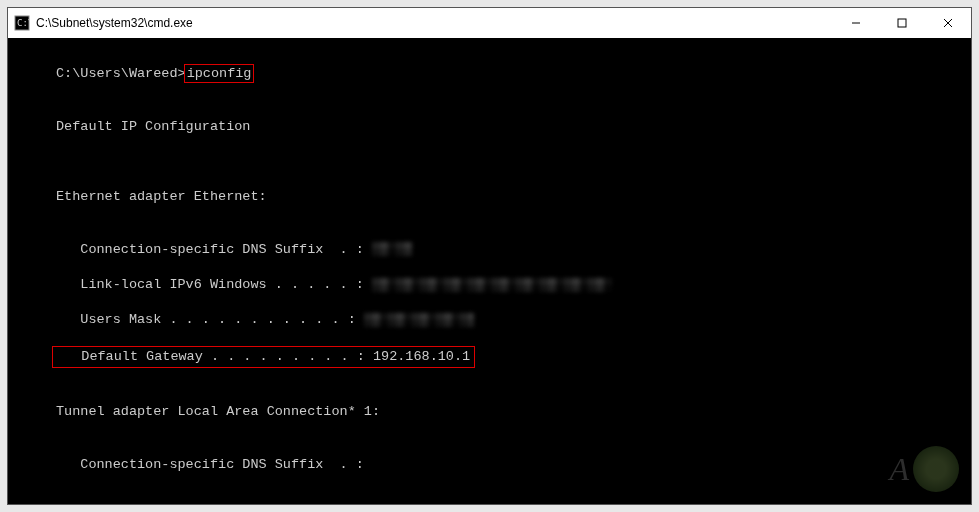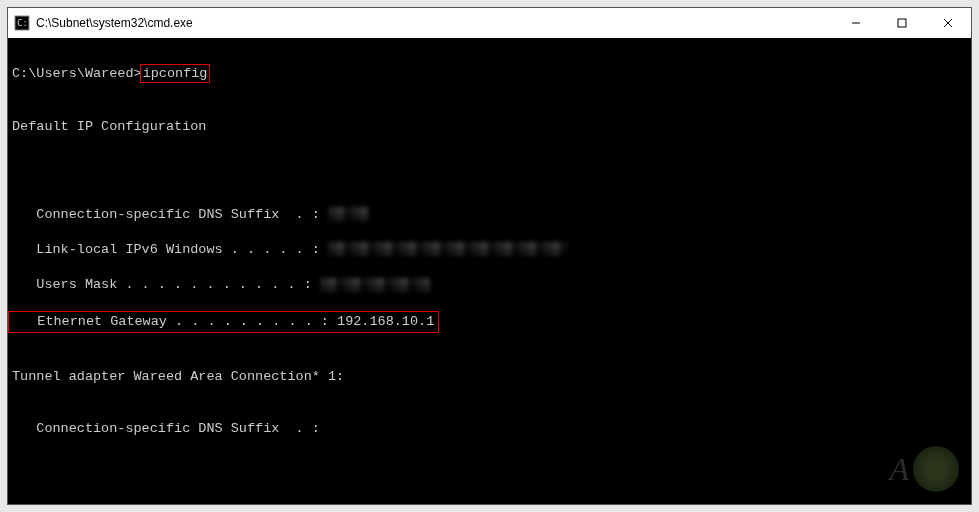--- a/index.html
+++ b/index.html
@@ -63,21 +63,21 @@
       flex: 1;
       background: #000;
       color: #ccc;
       padding: 8px 4px;
       font-size: 13.5px;
       line-height: 1.3;
       white-space: pre;
       font-family: 'Consolas', 'Courier New', monospace;
       overflow: hidden;
     }
-    .line { display: block; }
+    .line { display: block; margin-left: 44px; }
     .highlight-red {
       border: 1.5px solid #d00;
       display: inline-block;
       padding: 0 2px;
       margin-left: -2px;
     }
     .highlight-red-row {
       border: 1.5px solid #d00;
       display: inline-block;
       padding: 1px 4px 1px 4px;
@@ -147,27 +147,28 @@
       </div>
     </div>
   </div>
 
   <div class="terminal">
 <span class="line"><span>C:\Users\Wareed&gt;</span><span class="highlight-red">ipconfig</span></span>
 <span class="line"></span>
 <span class="line">Default IP Configuration</span>
 <span class="line"></span>
 <span class="line"></span>
+<span class="line">Ethernet adapter Ethernet:</span>
 <span class="line"></span>
 <span class="line"><span>   Connection-specific DNS Suffix  . :</span> <span class="pixelated" style="width:40px"></span></span>
 <span class="line"><span>   Link-local IPv6 Windows . . . . . :</span> <span class="pixelated" style="width:240px"></span></span>
 <span class="line"><span>   Users Mask . . . . . . . . . . . :</span> <span class="pixelated" style="width:110px"></span></span>
-<span class="line"><span class="highlight-red-row">   Ethernet Gateway . . . . . . . . . : 192.168.10.1</span></span>
+<span class="line"><span class="highlight-red-row">   Default Gateway . . . . . . . . . : 192.168.10.1</span></span>
 <span class="line"></span>
-<span class="line">Tunnel adapter Wareed Area Connection* 1:</span>
+<span class="line">Tunnel adapter Local Area Connection* 1:</span>
 <span class="line"></span>
 <span class="line"><span>   Connection-specific DNS Suffix  . :</span></span>
 
 
 
 <span class="line"></span>
 
   </div>
 </div>
 

